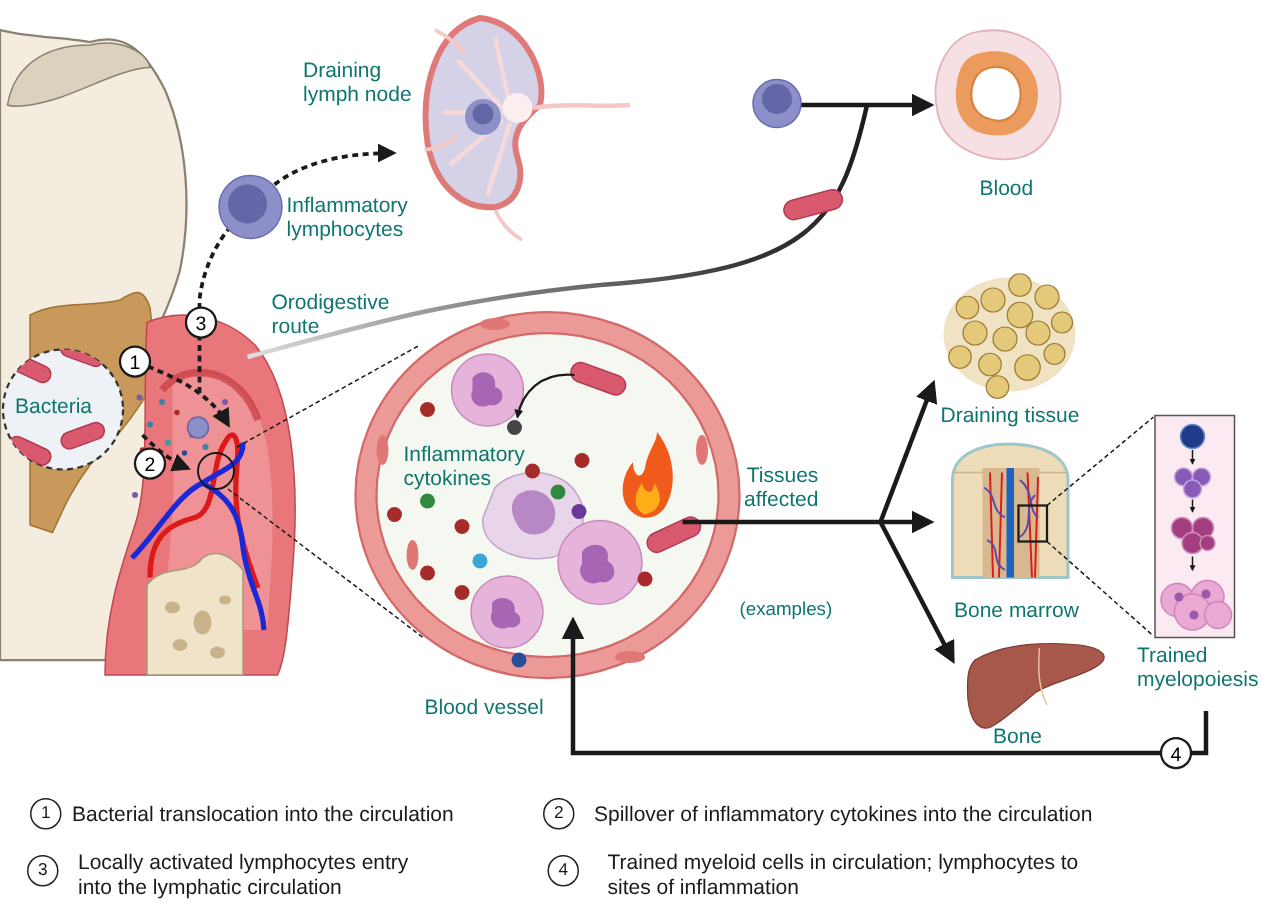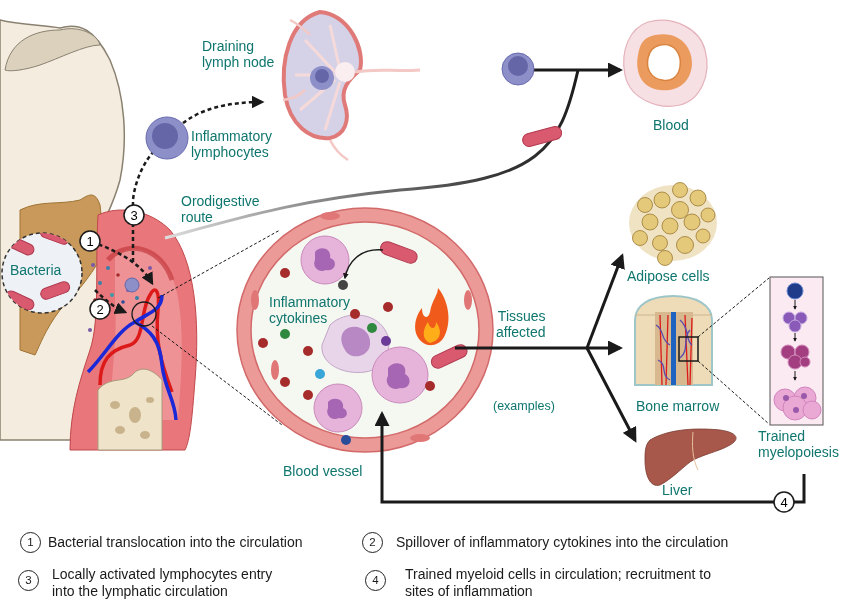--- a/index.html
+++ b/index.html
@@ -294,38 +294,38 @@
 <div class="lbl" style="left:181px;top:193px;">Orodigestive
 route</div>
 <div class="lbl" style="left:10px;top:262px;">Bacteria</div>
 <div class="lbl" style="left:653px;top:117px;">Blood</div>
 <div class="lbl" style="left:269px;top:294px;">Inflammatory
 cytokines</div>
 <div class="lbl" style="left:283px;top:463px;">Blood vessel</div>
 <div class="lbl" style="left:496px;top:308px;text-align:right;">Tissues
 affected</div>
 <div class="lbl lbl-sm" style="left:493px;top:358px;margin-top:40px;">(examples)</div>
-<div class="lbl" style="left:627px;top:268px;">Adipose cells</div>
+<div class="lbl" style="left:627px;top:268px;">Draining tissue</div>
 <div class="lbl" style="left:636px;top:398px;">Bone marrow</div>
-<div class="lbl" style="left:662px;top:482px;">Liver</div>
+<div class="lbl" style="left:662px;top:482px;">Bone</div>
 <div class="lbl" style="left:758px;top:428px;width:92px;">Trained
 myelopoiesis</div>
 
 <div>
   <div class="legend" style="left:20px;top:532px;">
     <div class="legend-num" style="left:0;top:0;">1</div>
     <div class="legend-text" style="left:28px;top:2px;width:330px;">Bacterial translocation into the circulation</div>
   </div>
   <div class="legend" style="left:362px;top:532px;">
     <div class="legend-num" style="left:0;top:0;">2</div>
     <div class="legend-text" style="left:34px;top:2px;width:460px;">Spillover of inflammatory cytokines into the circulation</div>
   </div>
   <div class="legend" style="left:18px;top:570px;">
     <div class="legend-num" style="left:0;top:0;">3</div>
     <div class="legend-text" style="left:34px;top:-4px;width:320px;">Locally activated lymphocytes entry
 into the lymphatic circulation</div>
   </div>
   <div class="legend" style="left:365px;top:570px;">
     <div class="legend-num" style="left:0;top:0;">4</div>
-    <div class="legend-text" style="left:40px;top:-4px;width:420px;">Trained myeloid cells in circulation;  recruitment to
+    <div class="legend-text" style="left:40px;top:-4px;width:420px;">Trained myeloid cells in circulation;  lymphocytes to
 sites of inflammation</div>
   </div>
 </div>
 
 </body></html>

